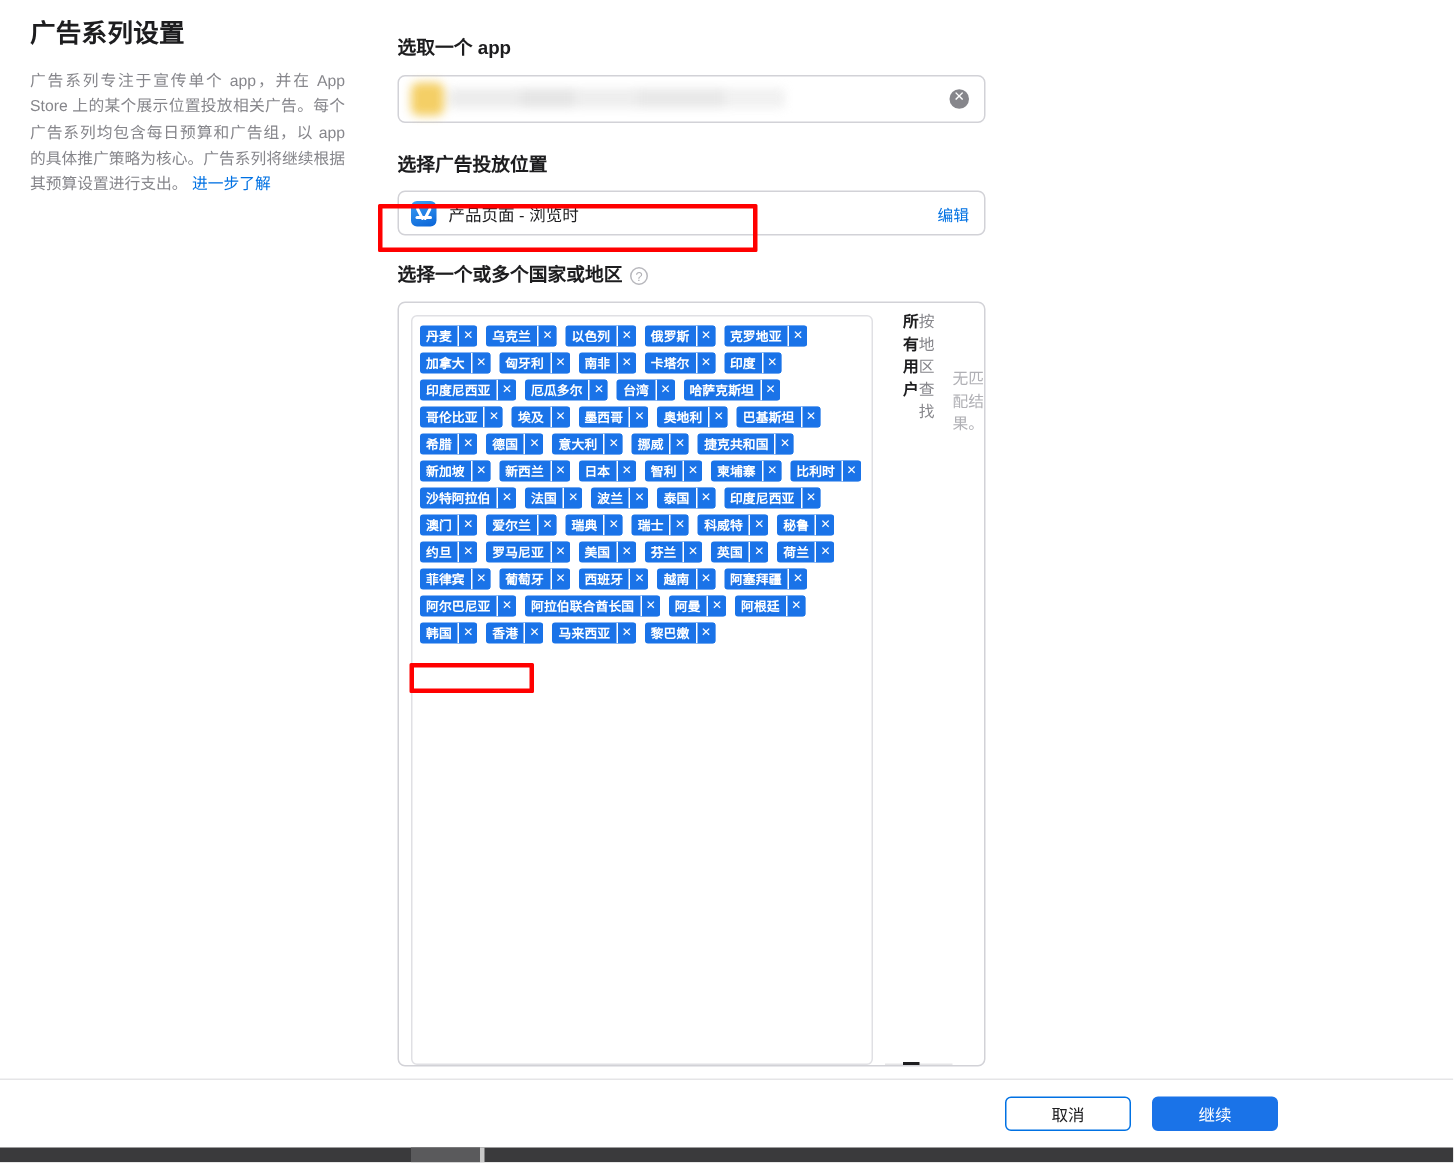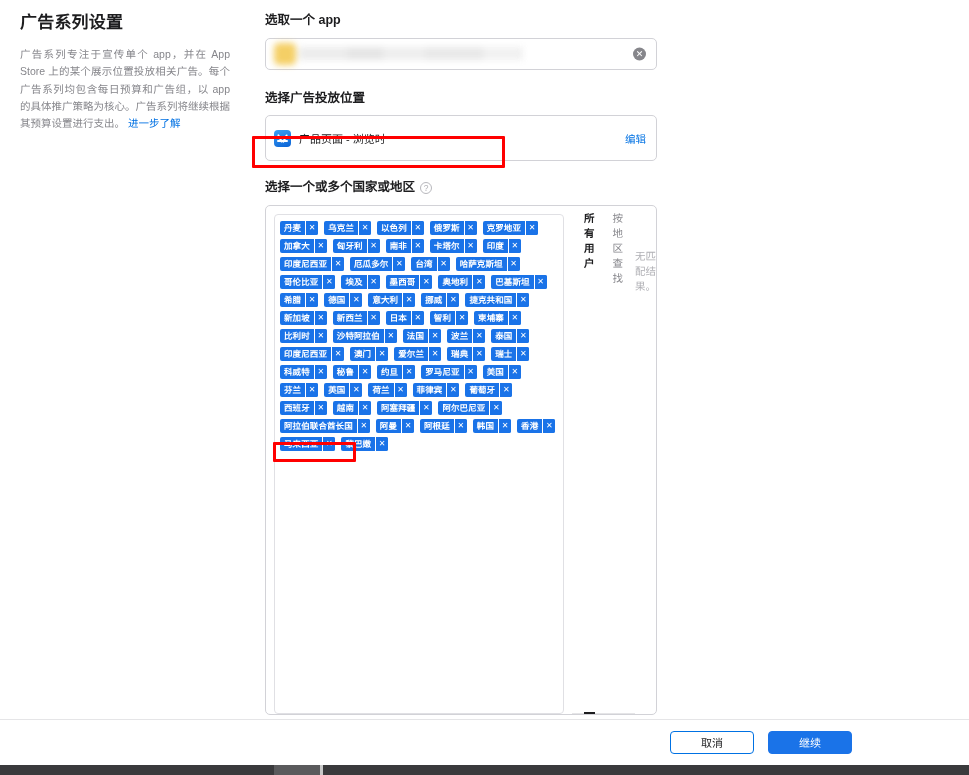--- a/index.html
+++ b/index.html
@@ -41,21 +41,21 @@
   }
   .inline-link {
     color: #0071e3;
     text-decoration: none;
     cursor: pointer;
   }
 
   
   .form-col {
     position: absolute;
-    left: 265px; top: 12px;
+    left: 265px; top: 24px;
     width: 392px;
   }
   .field-label {
     font-size: 12.5px;
     font-weight: bold;
     color: #1d1d1f;
     margin: 0 0 8px 0;
     line-height: 1.4;
   }
   .field-label.with-help { display: flex; align-items: center; gap: 5px; }
@@ -113,21 +113,21 @@
     color: #fff;
     font-size: 9px;
     line-height: 13px;
     text-align: center;
     cursor: pointer;
     font-family: "DejaVu Sans", sans-serif;
   }
 
   
   .placement-box {
-    height: 46px;
+    height: 30px;
     border: 1px solid #d2d2d7;
     border-radius: 5px;
     background: #fff;
     display: flex;
     align-items: center;
     padding: 0 10px 0 8px;
     margin-bottom: 18px;
   }
   .appstore-icon {
     width: 17px; height: 17px;
@@ -244,21 +244,20 @@
     font-size: 10px;
   }
   .remove-all {
     color: #0071e3;
     cursor: pointer;
     font-size: 9.5px;
   }
 
   .tabs {
     display: flex;
-    gap: 18px;
     padding: 2px 12px 0 12px;
     border-bottom: 1px solid #e5e5e7;
     text-align: center;
   }
   .tab {
     font-size: 10.5px;
     color: #86868b;
     padding: 2px 0 6px 0;
     cursor: pointer;
     border-bottom: 2px solid transparent;

